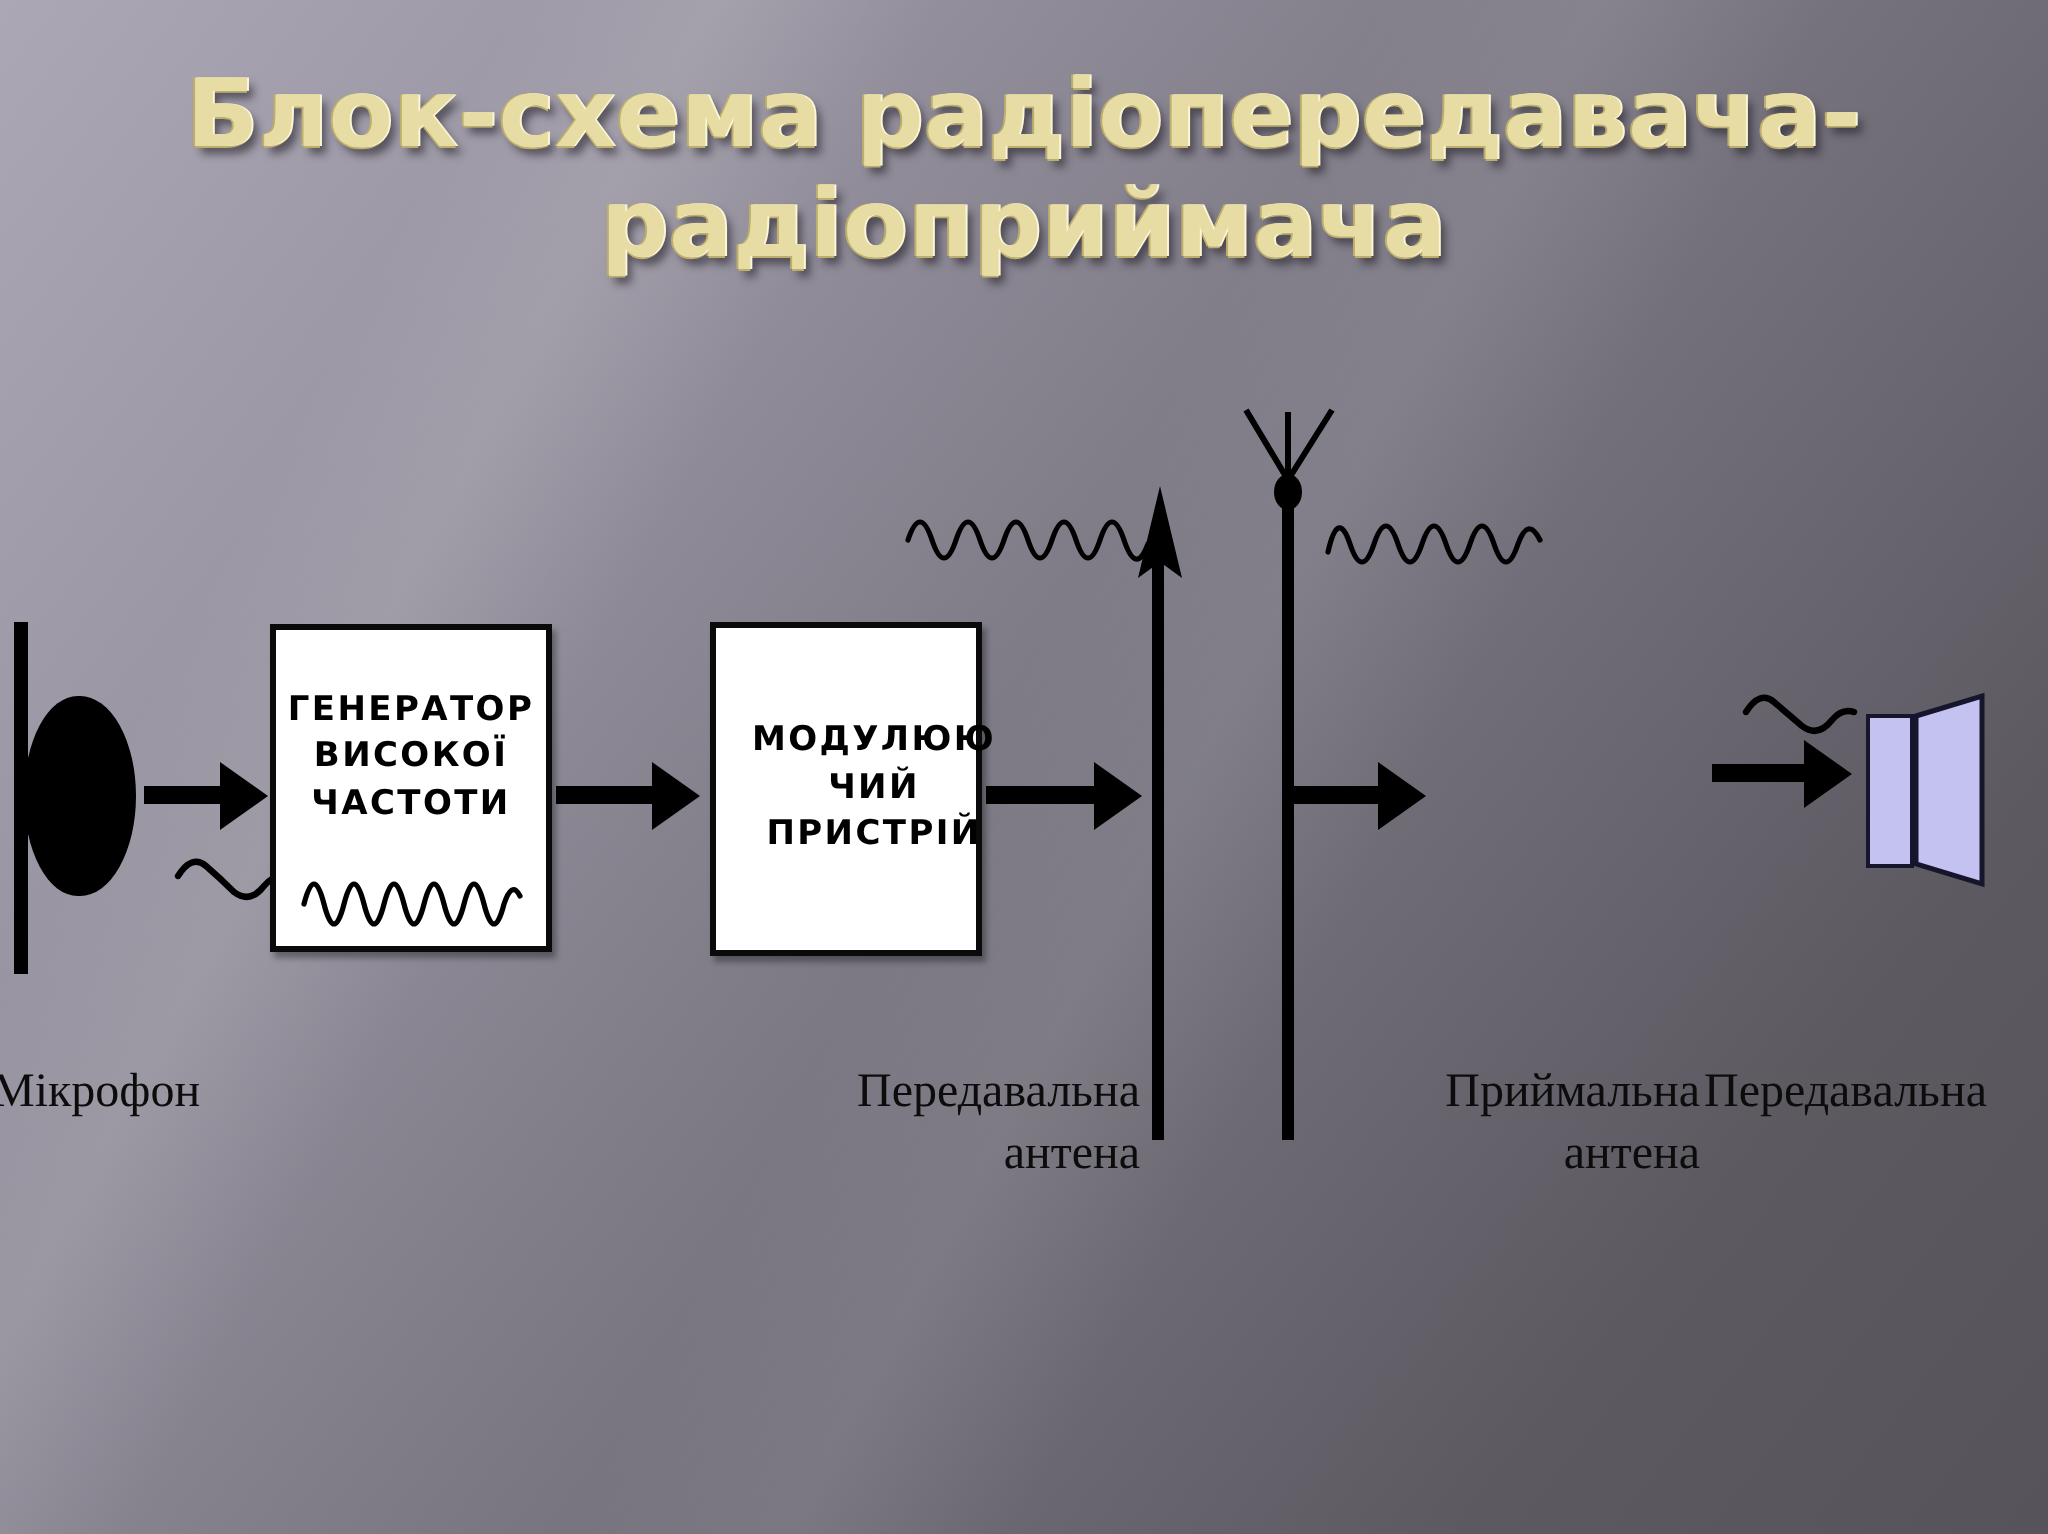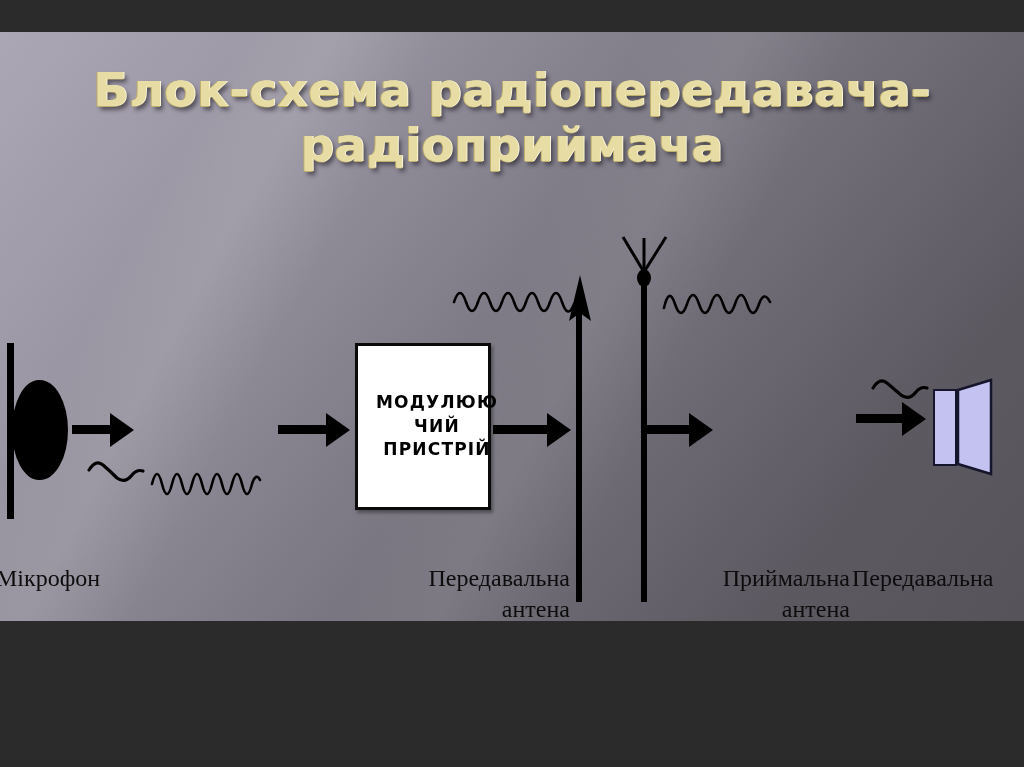--- a/index.html
+++ b/index.html
@@ -3,33 +3,32 @@
 <meta charset="utf-8">
 <style>
   html, body {
     margin: 0;
     padding: 0;
     background: #2b2b2b;
   }
   #slide {
     position: relative;
     width: 1024px;
-    height: 589px;
+    height: 767px;
     overflow: hidden;
     font-family: "Liberation Serif", "DejaVu Serif", serif;
     background:
       linear-gradient(118deg,
         rgba(255,255,255,0.00) 18%,
         rgba(255,255,255,0.10) 25%,
         rgba(255,255,255,0.00) 33%,
         rgba(255,255,255,0.00) 48%,
         rgba(255,255,255,0.07) 56%,
         rgba(255,255,255,0.00) 64%),
       linear-gradient(128deg, #aba7b4 0%, #9a96a3 22%, #817e8a 45%, #6d6a74 65%, #5c5961 82%, #56535b 100%);
-    margin-top: 32px;
   }
 
   
   #title {
     position: absolute;
     left: 0;
     top: 30px;
     width: 1024px;
     text-align: center;
     font-family: "DejaVu Sans", "Liberation Sans", sans-serif;
@@ -126,20 +125,25 @@
 
   <div id="mic-stand" style="left:7px; top:311px; width:7px; height:176px;"></div>
   <div id="mic-head" style="left:12px; top:348px; width:56px; height:100px;"></div>
 
   <svg class="ink" style="left:88px; top:424px; width:56px; height:28px;" viewBox="0 0 56 28">
     <path d="M1 14 Q 8 3 15 9 Q 22 15 29 22 Q 37 28 44 19 Q 49 13 55 15" fill="none" stroke="#000" stroke-width="3.2" stroke-linecap="round"></path>
   </svg>
 
   <div class="arrow" style="left:72px; top:393px; width:40px;"></div>
 
+  <div class="blk" style="left:135px; top:312px; width:141px; height:164px; font-size:17px; padding-bottom:30px;">
+    <span>ГЕНЕРАТОР
+ВИСОКОЇ
+ЧАСТОТИ</span>
+  </div>
 
   <svg class="ink" style="left:150px; top:432px; width:112px; height:40px;" viewBox="0 0 112 40">
     <path d="M2 20 Q 7 0 12 20 Q 17 40 22 20 Q 27 0 32 20 Q 37 40 42 20 Q 47 0 52 20 Q 57 40 62 20 Q 67 0 72 20 Q 77 40 82 20 Q 87 0 92 20 Q 97 40 102 20 Q 106 8 110 16" fill="none" stroke="#000" stroke-width="2.6" stroke-linecap="round"></path>
   </svg>
 
   <div class="arrow" style="left:278px; top:393px; width:50px;"></div>
 
   <div class="blk" style="left:355px; top:311px; width:136px; height:167px; font-size:17px;padding-left:28px;">
     <span>МОДУЛЮЮ
 ЧИЙ

